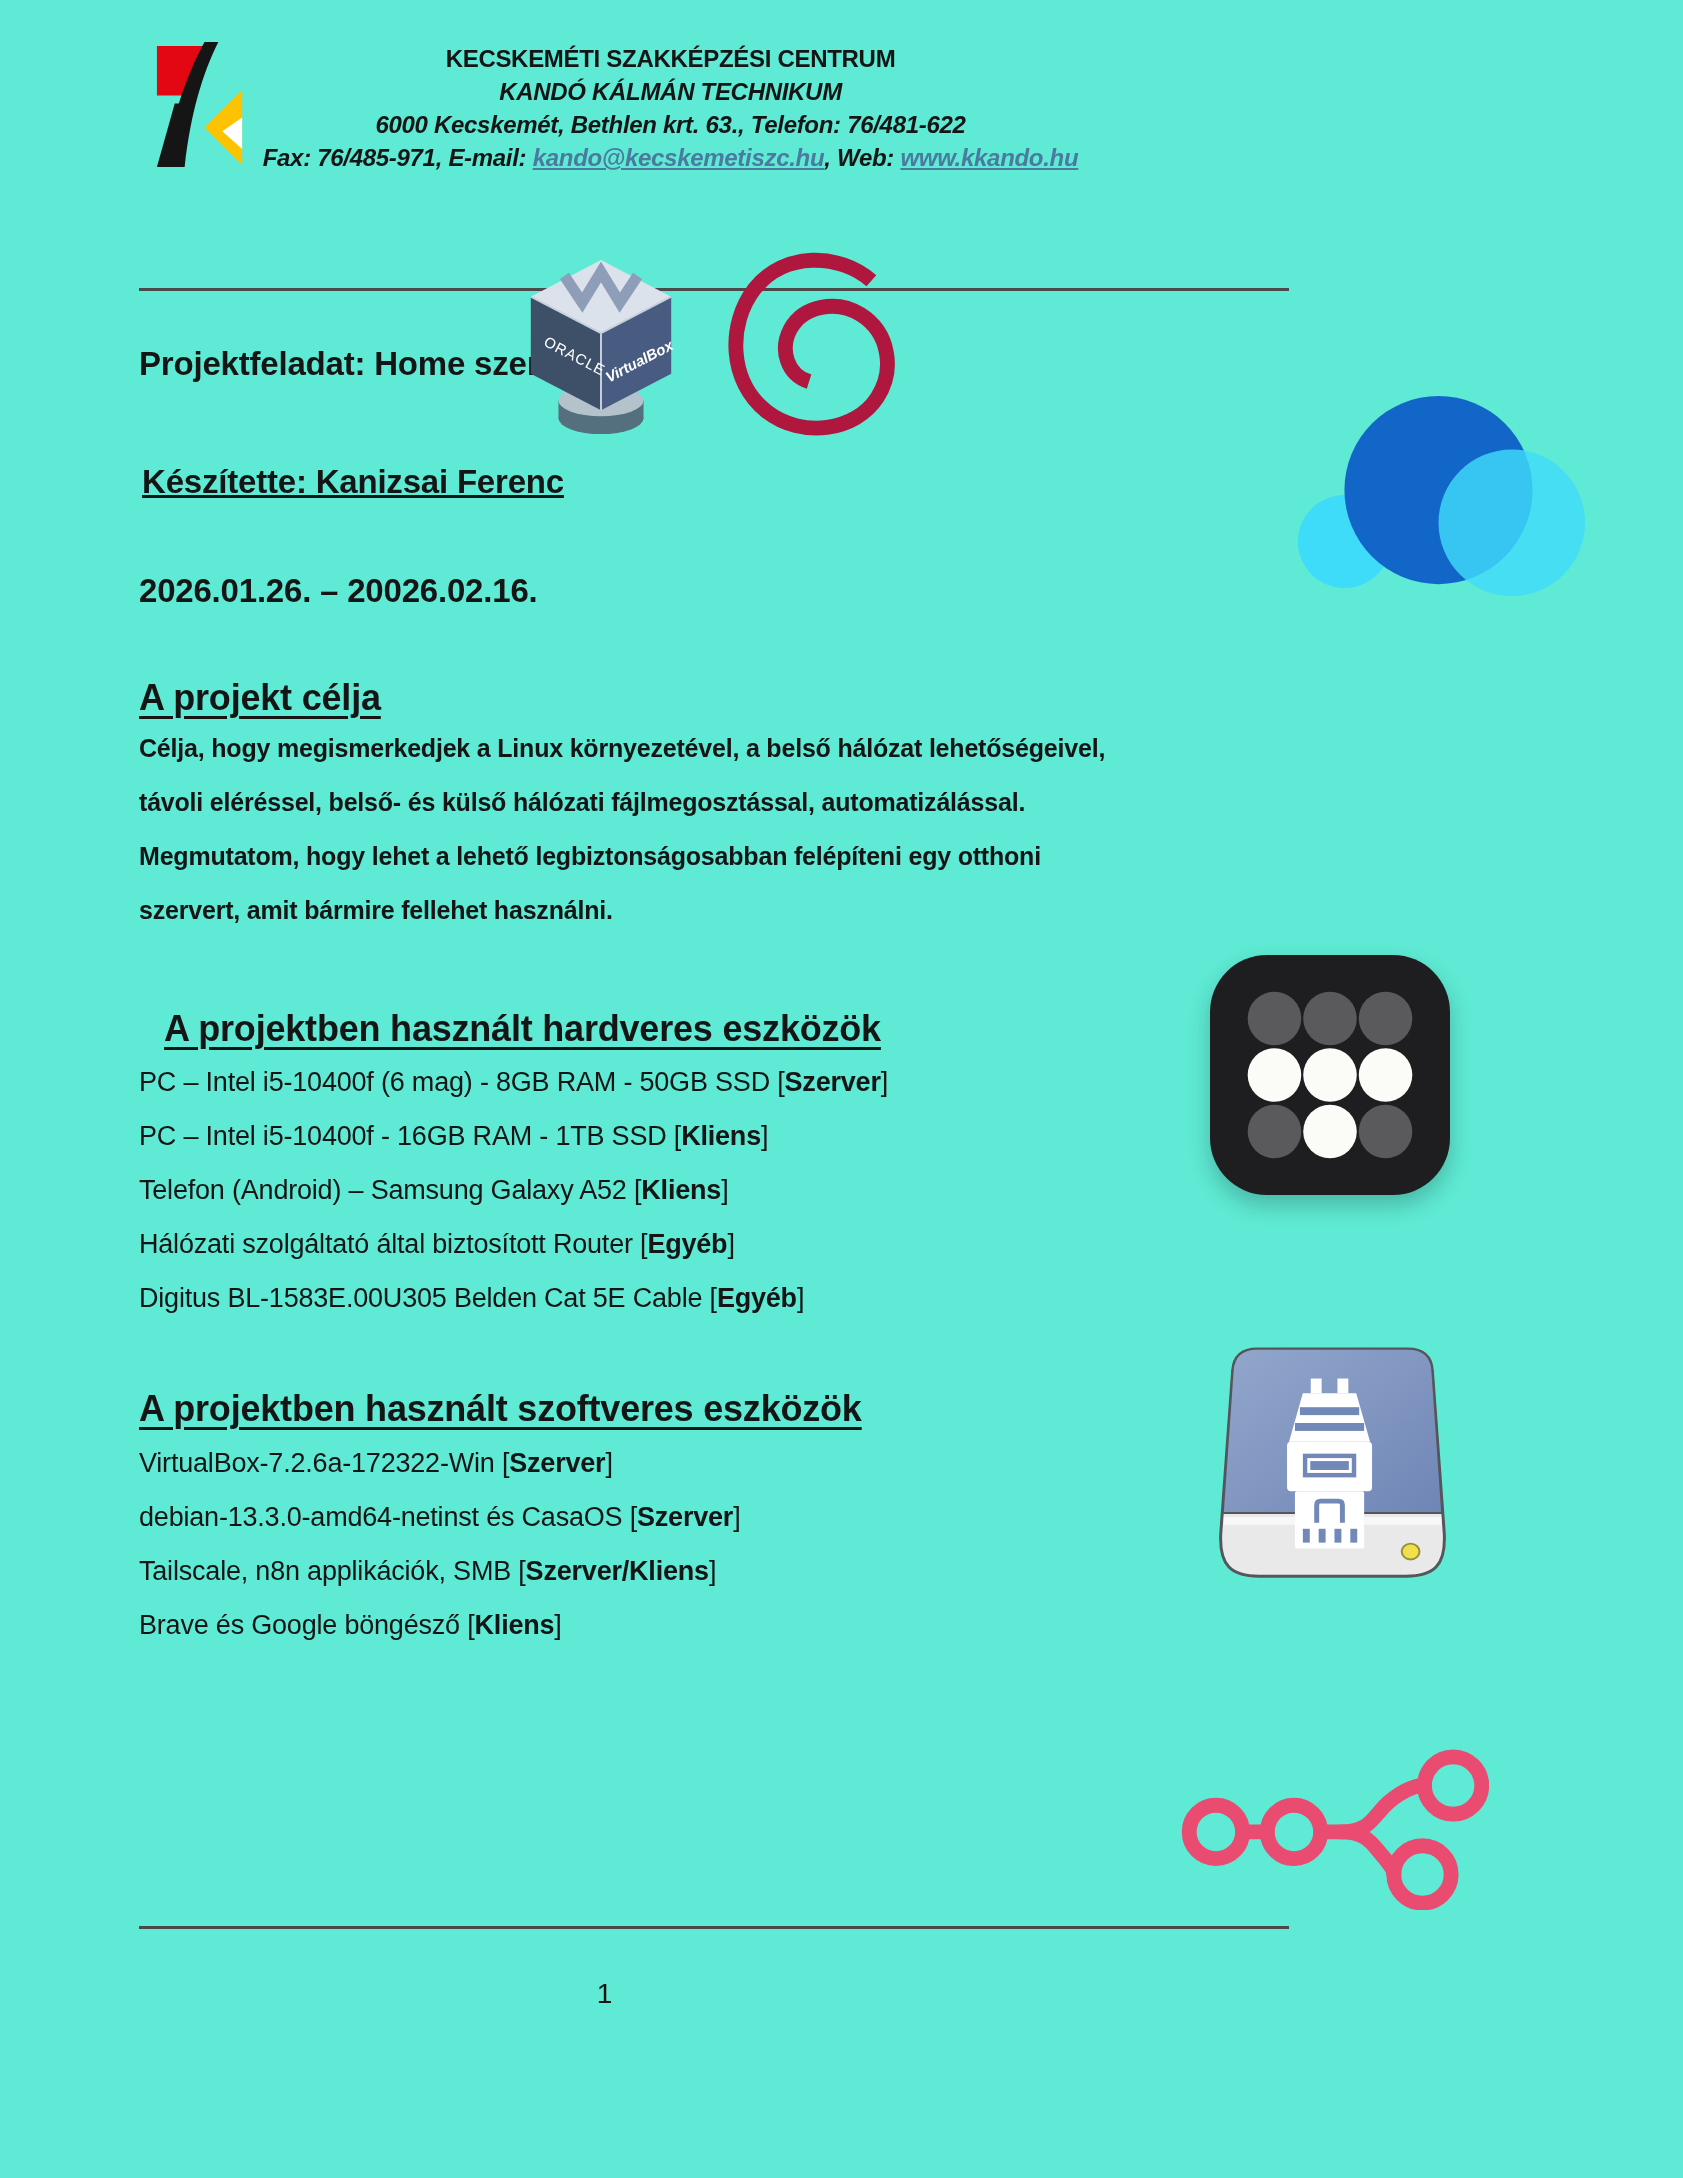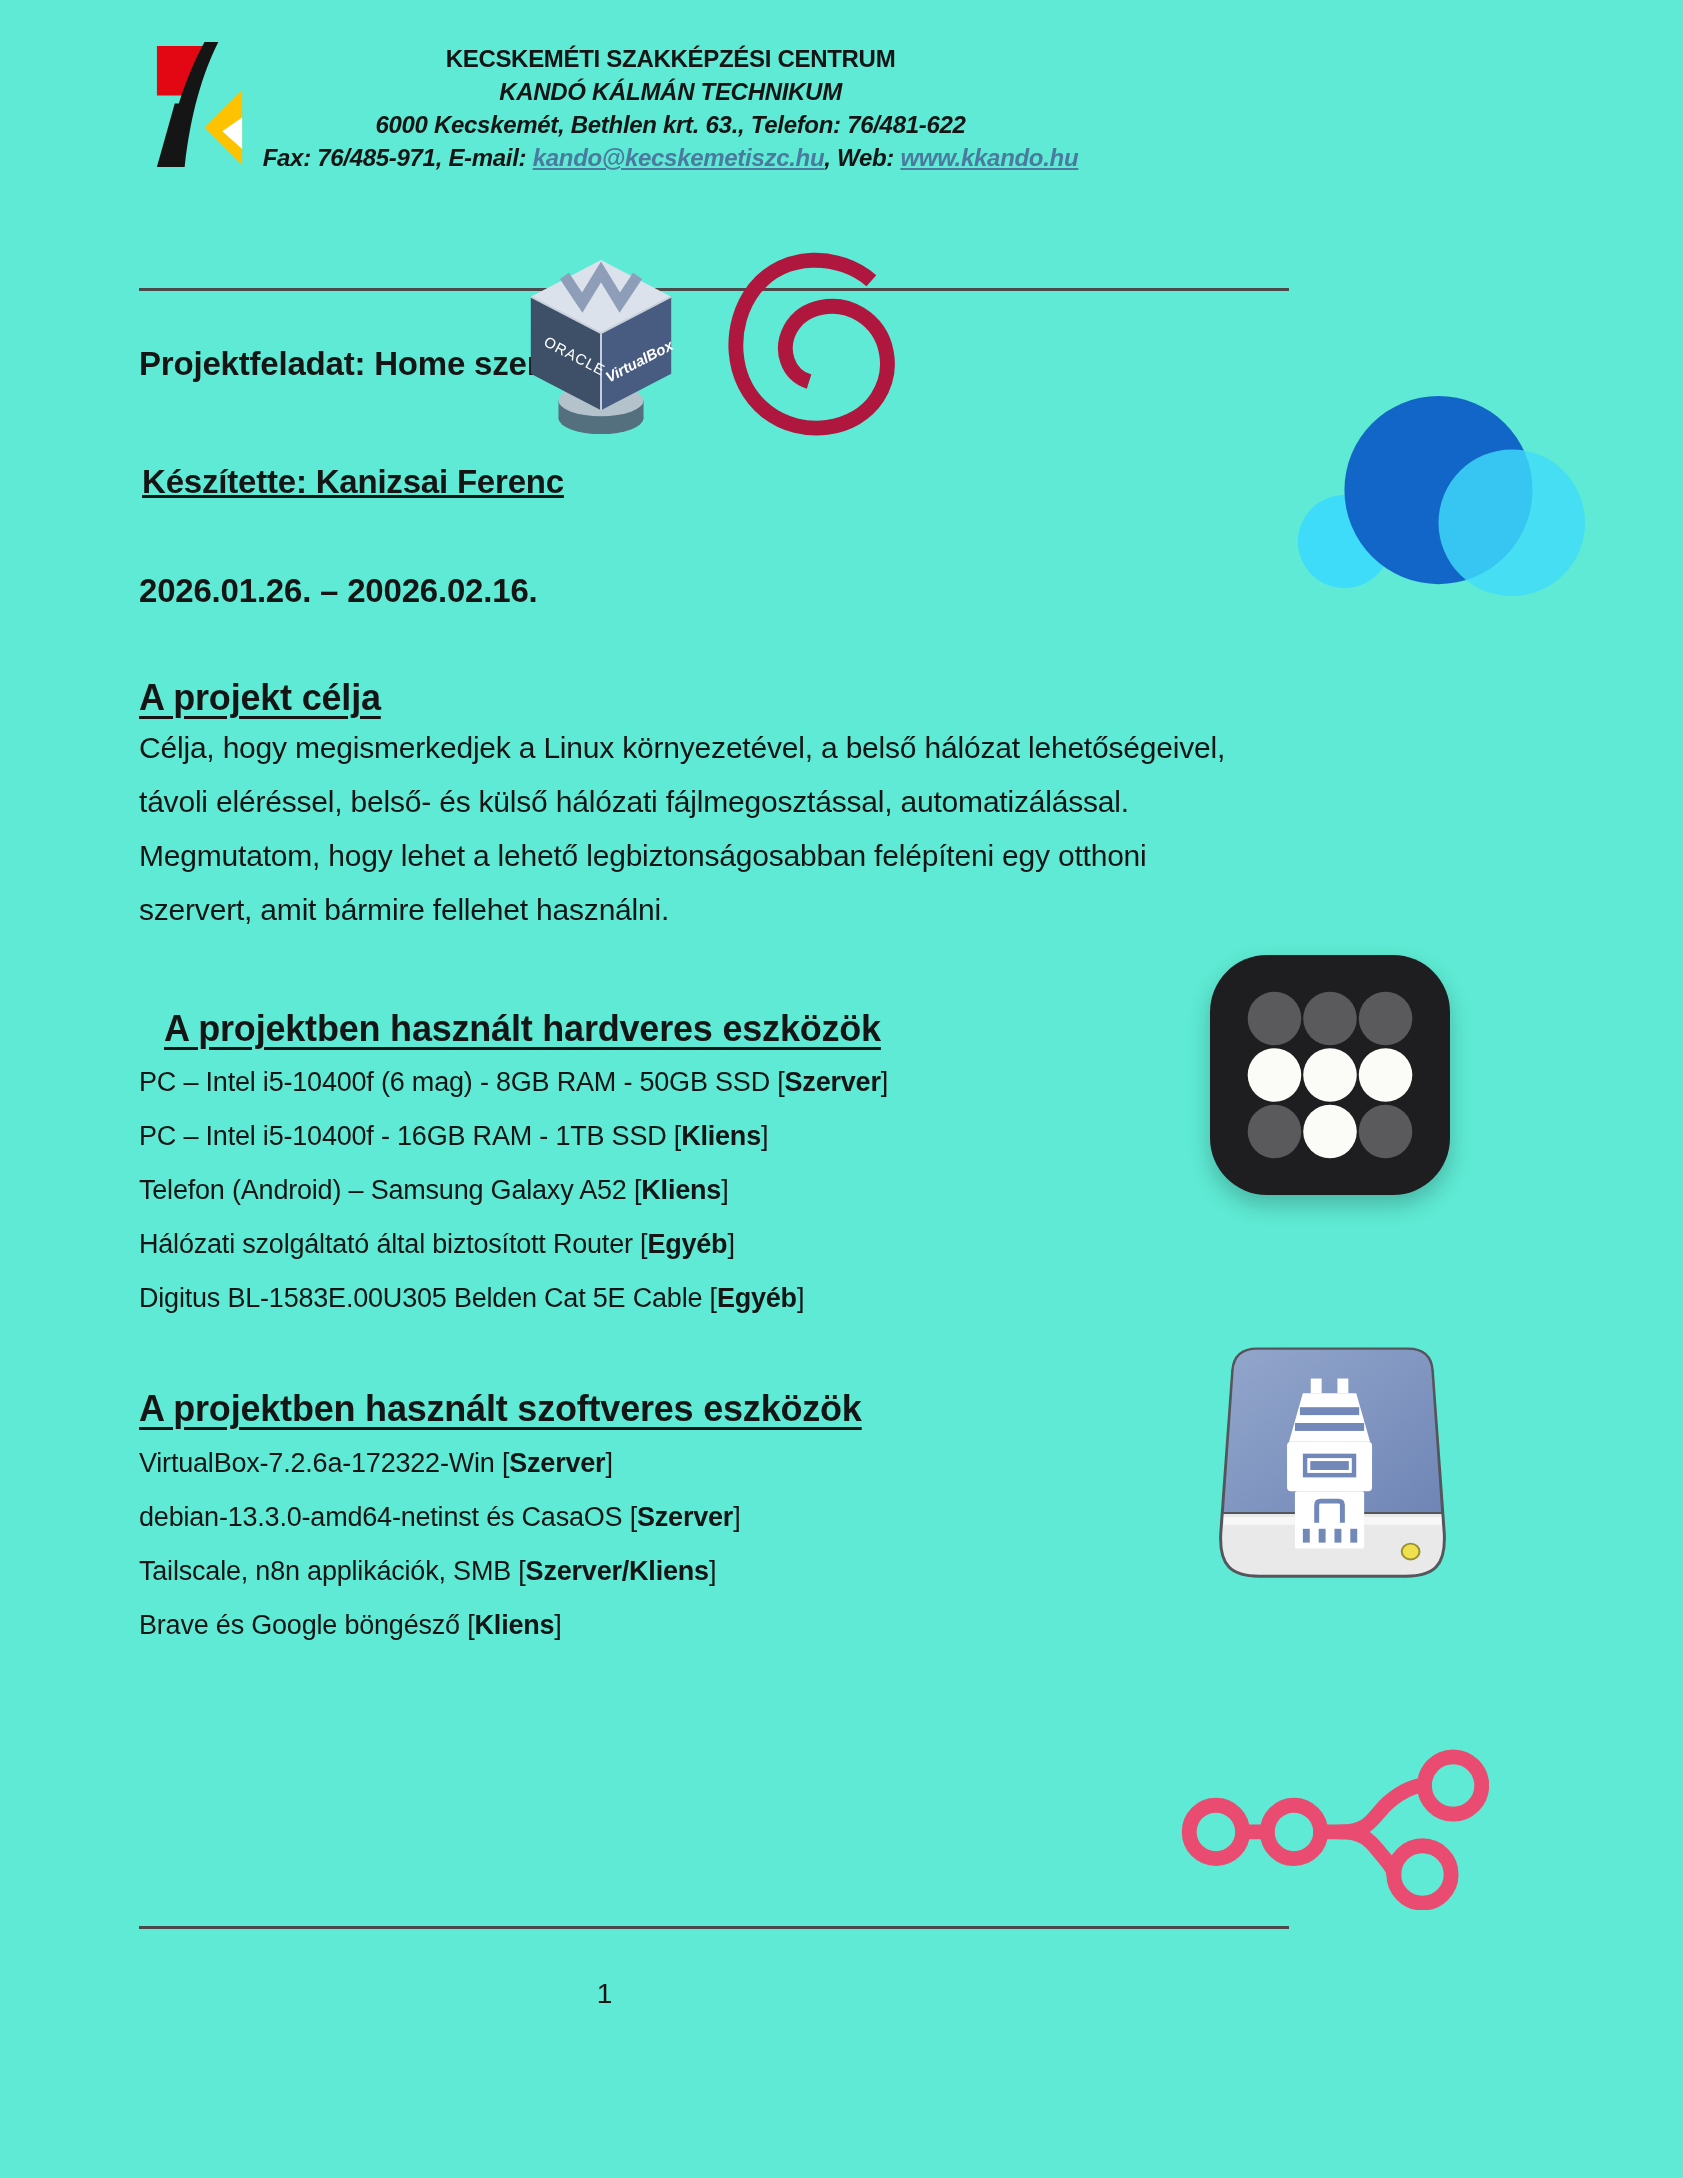--- a/index.html
+++ b/index.html
@@ -16,21 +16,21 @@
   .hdr-link { color:#4a7a9e; text-decoration:underline; cursor:pointer; }
 
   .h-line { left:139px; width:1150px; height:2.5px; background:#4a4a4a; }
 
   
   .bold-line { font-weight:bold; font-size:33px; letter-spacing:-0.2px; white-space:nowrap; }
   .section-heading {
     font-weight:bold; font-size:36px; letter-spacing:-0.2px; white-space:nowrap;
     text-decoration:underline; text-decoration-thickness:2.5px; text-underline-offset:6px;
   }
-  .para { font-size:30px; letter-spacing:-0.2px; line-height:54px; white-space:nowrap; }
+  .para { font-size:25px; letter-spacing:-0.2px; line-height:54px; white-space:nowrap;font-weight:bold; }
   .list { font-size:27px; letter-spacing:-0.2px; line-height:54px; white-space:nowrap; }
   .list b { letter-spacing:-0.2px; }
 
   .pagenum { left:139px; top:1978px; width:931px; text-align:center; font-size:28px; }
 
   
   .tailscale-box {
     left:1210px; top:955px; width:240px; height:240px;
     background:#1e1e20; border-radius:57px;
     box-shadow:0 10px 22px rgba(0,0,0,0.22);

